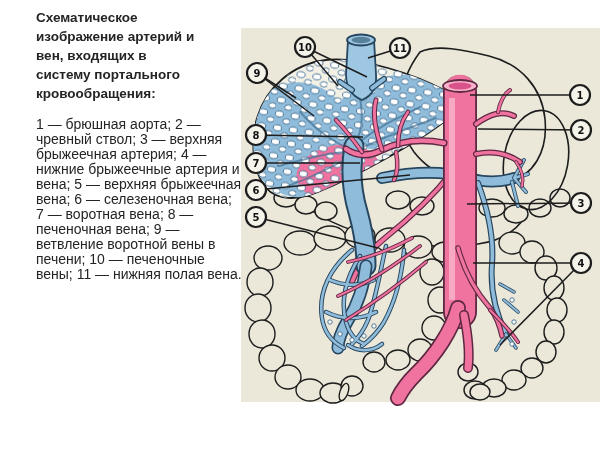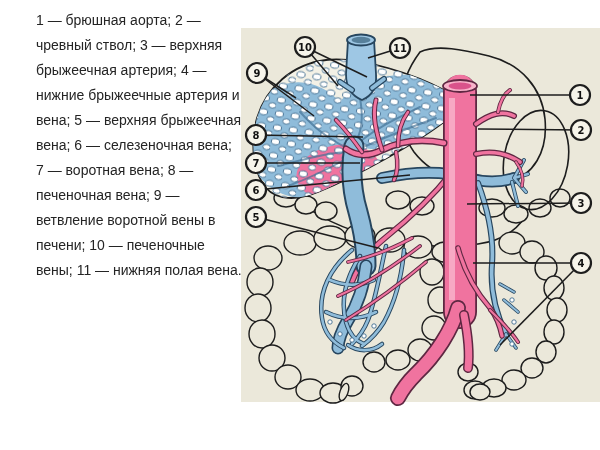--- a/index.html
+++ b/index.html
@@ -6,37 +6,38 @@
   body{
     width:600px;height:450px;position:relative;overflow:hidden;
     background:#ffffff;
     font-family:"Liberation Sans","DejaVu Sans",sans-serif;
   }
   .text-col{position:absolute;left:36px;top:8px;width:210px;color:var(--text);}
   .slide-title{
     font-weight:bold;font-size:13.5px;line-height:19px;width:168px;
     color:var(--text);margin:0 0 14px 0;
   }
-  .slide-body{font-size:14px;line-height:25px;width:206px;margin:0;color:var(--text);}
+  .slide-body{font-size:14px;line-height:15px;width:206px;margin:0;color:var(--text);}
   svg{position:absolute;left:0;top:0;}
   .bg{fill:var(--panel);}
   .o{stroke:var(--outline);fill:none;stroke-width:1.6;stroke-linecap:round;}
   .lump{fill:var(--panel);stroke:var(--outline);stroke-width:1.4;}
   .vd{stroke:var(--vein-dark);fill:none;stroke-linecap:round;}
   .vi{stroke:var(--vein);fill:none;stroke-linecap:round;}
   .ad{stroke:var(--artery-dark);fill:none;stroke-linecap:round;}
   .ai{stroke:var(--artery);fill:none;stroke-linecap:round;}
   .leader{stroke:var(--outline);stroke-width:1.5;fill:none;}
   .co{fill:var(--circle-fill);stroke:var(--outline);stroke-width:2.2;}
   .cn{font-family:"DejaVu Sans","Liberation Sans",sans-serif;font-size:10px;font-weight:bold;fill:#111;text-anchor:middle;}
 </style>
 </head>
 <body>
 
 <div class="text-col">
+  <p class="slide-title">Схематическое изображение артерий и вен, входящих в систему портального кровообращения:</p>
   <p class="slide-body">1 — брюшная аорта; 2 — чревный ствол; 3 — верхняя брыжеечная артерия; 4 — нижние брыжеечные артерия и вена; 5 — верхняя брыжеечная вена; 6 — селезеночная вена; 7 — воротная вена; 8 — печеночная вена; 9 — ветвление воротной вены в печени; 10 — печеночные вены; 11 — нижняя полая вена.</p>
 </div>
 
 <svg width="600" height="450" viewBox="0 0 600 450">
   <defs>
     <pattern id="pebble" width="16" height="14" patternUnits="userSpaceOnUse" patternTransform="rotate(8)">
       <ellipse cx="4.5" cy="4" rx="4.1" ry="3" fill="#ffffff" stroke="#3e6b8f" stroke-width="0.9"></ellipse>
       <ellipse cx="12.5" cy="10.5" rx="3.7" ry="2.7" fill="#ffffff" stroke="#3e6b8f" stroke-width="0.9"></ellipse>
     </pattern>
     <clipPath id="liverClip">

